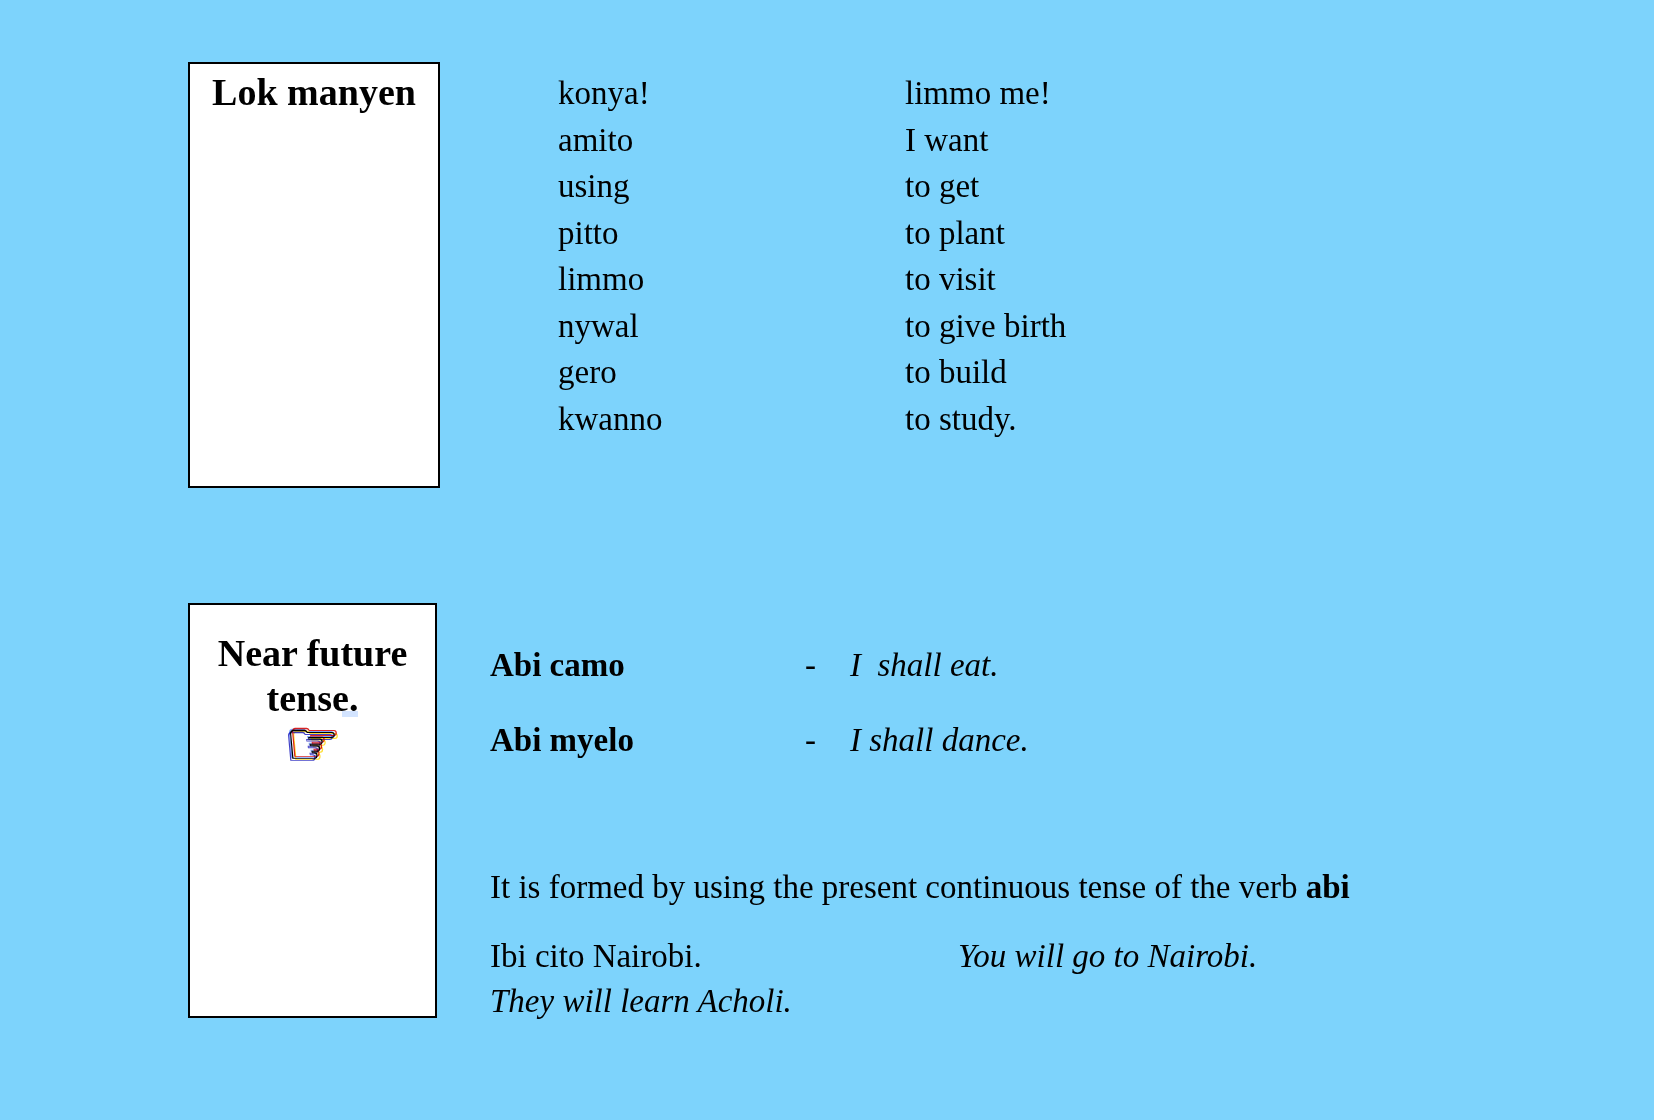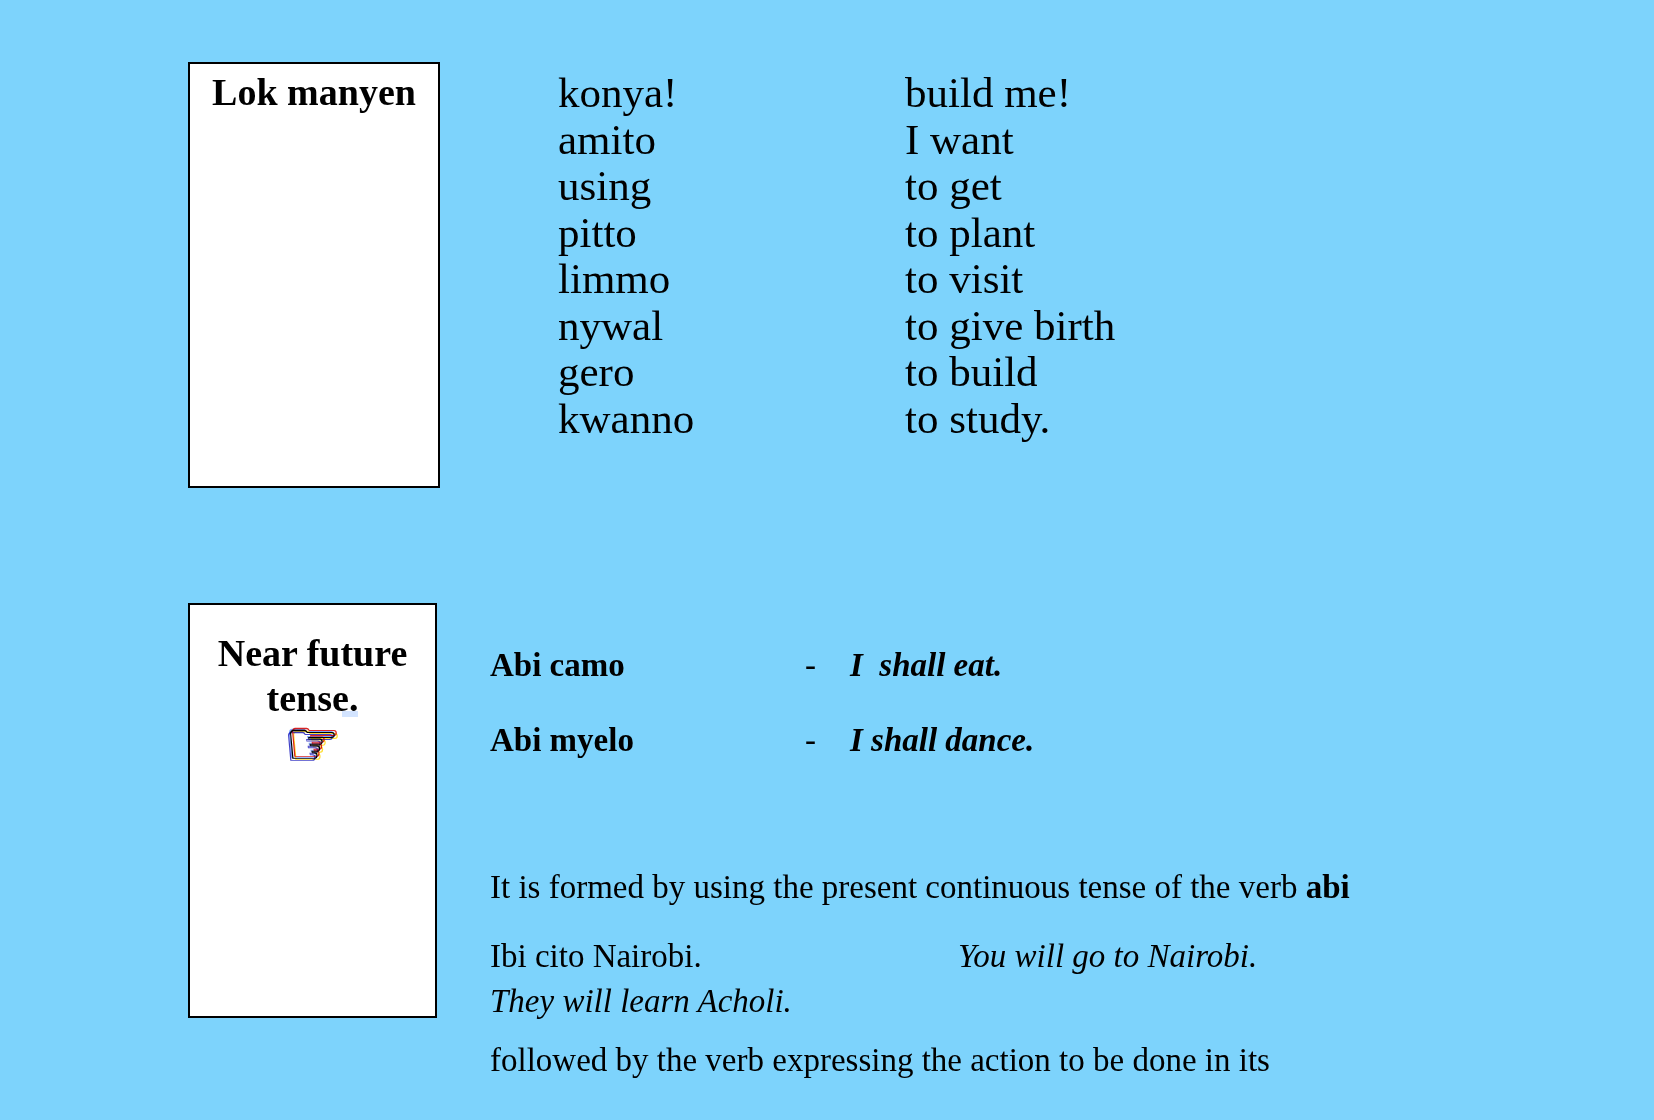--- a/index.html
+++ b/index.html
@@ -75,21 +75,21 @@
     width: 16px;
     height: 6px;
     background: rgba(175, 205, 255, 0.55);
   }
 
   
   #vocab-list {
     position: absolute;
     left: 558px;
     top: 70px;
-    font-size: 43px;
+    font-size: 33px;
   }
   .vocab-row {
     position: relative;
     height: 46.5px;
     line-height: 46.5px;
     width: 760px;
   }
   .vocab-row .acholi   { position: absolute; left: 0; white-space: pre; }
   .vocab-row .english  { position: absolute; left: 347px; white-space: pre; }
 
@@ -102,21 +102,21 @@
   }
   .abi-row {
     display: flex;
     height: 46px;
     line-height: 46px;
     align-items: baseline;
     margin-top: 29px;
   }
   .abi-row .term { width: 315px; font-weight: bold; white-space: pre; }
   .abi-row .dash { width: 45px; white-space: pre; }
-  .abi-row .trans { font-style: italic; white-space: pre; font-weight: bold; }
+  .abi-row .trans { font-style: italic; white-space: pre; }
 
   
   #grammar-paragraph {
     position: absolute;
     left: 490px;
     top: 744px;
     font-size: 33px;
     line-height: 57.5px;
     white-space: pre;
   }
@@ -143,21 +143,21 @@
 
 <div id="page">
 
   <div id="vocab-box" class="callout-box">
     <div class="box-title">Lok manyen</div>
   </div>
 
   <div id="vocab-list">
     <div class="vocab-row">
       <span class="acholi">konya!</span>
-      <span class="english">build me!</span>
+      <span class="english">limmo me!</span>
     </div>
     <div class="vocab-row">
       <span class="acholi">amito</span>
       <span class="english">I want</span>
     </div>
     <div class="vocab-row">
       <span class="acholi">using</span>
       <span class="english">to get</span>
     </div>
     <div class="vocab-row">
@@ -201,21 +201,20 @@
     </div>
     <div class="abi-row">
       <span class="term">Abi myelo</span>
       <span class="dash">-</span>
       <span class="trans">I shall dance.</span>
     </div>
   </div>
 
   <div id="grammar-paragraph">
     <div><span>It is formed by using the present continuous tense of the verb </span><span class="bold-word">abi</span></div>
-    <div>followed by the verb expressing the action to be done in its</div>
     
   </div>
 
   <div id="sentence-examples">
     <div class="sentence-row">
       <span class="src">Ibi cito Nairobi.</span>
       <span class="trans">You will go to Nairobi.</span>
     </div>
     <div class="sentence-row">
       <span class="trans">They will learn Acholi.</span>

